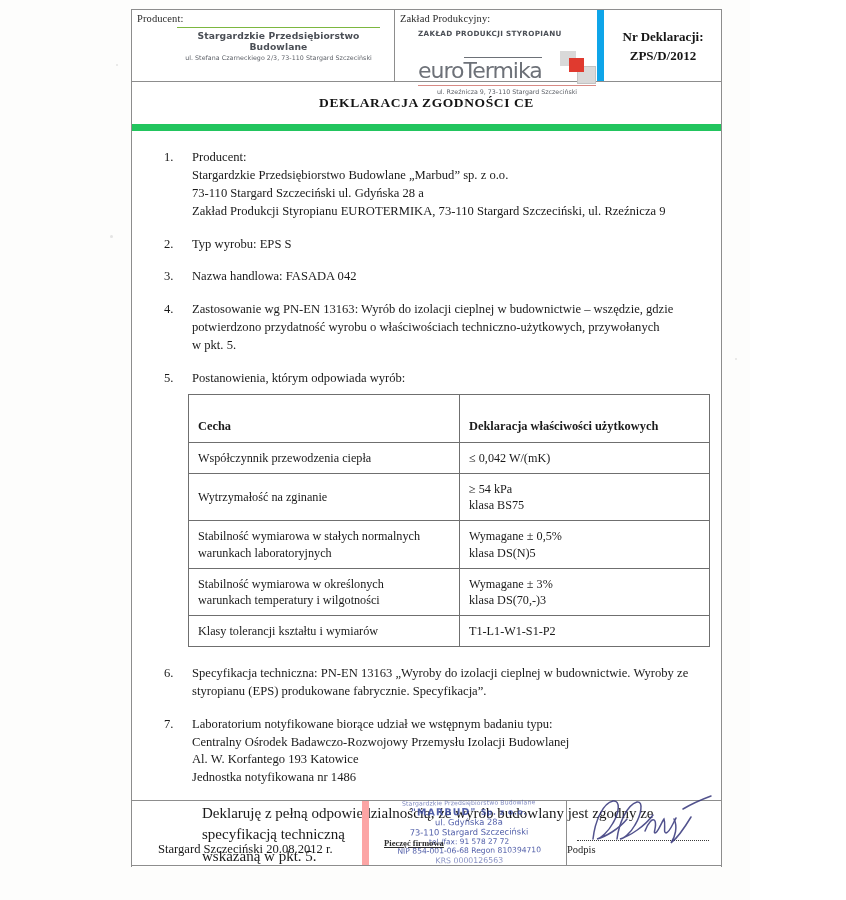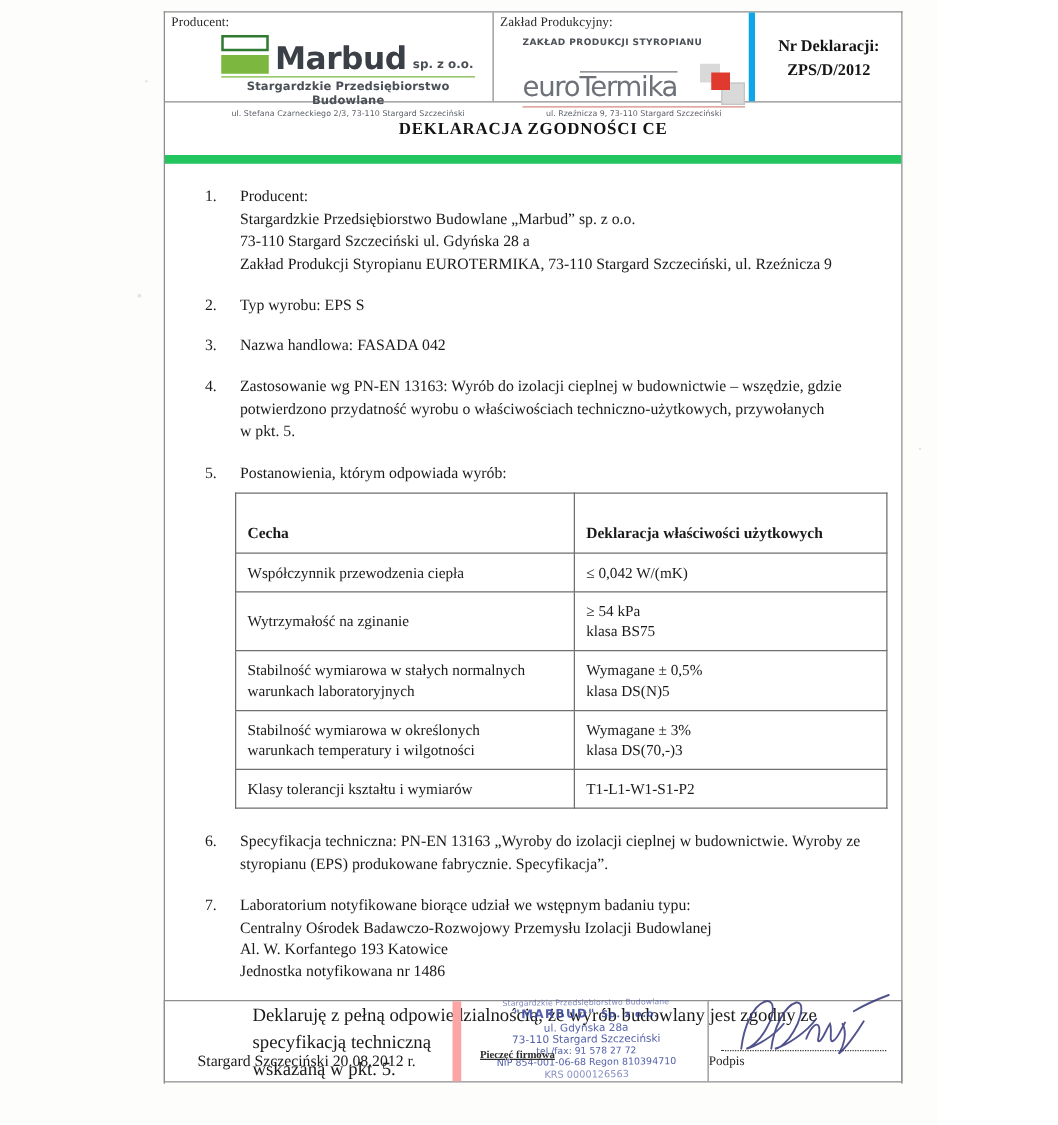--- a/index.html
+++ b/index.html
@@ -42,21 +42,21 @@
     border-bottom: 1px solid #8d8d8d;
     height: 72px;
     box-sizing: border-box;
   }
   .hdr-cell {
     box-sizing: border-box;
     position: relative;
     padding: 3px 4px 0 5px;
   }
   .hdr-cell.producent { width: 263px; border-right: 1px solid #8d8d8d; }
-  .hdr-cell.zaklad    { width: 209px; border-right: 5px solid #0ea5e9; }
+  .hdr-cell.zaklad    { width: 209px; border-right: 7px solid #0ea5e9; }
   .hdr-cell.nr        { width: 117px; display:flex; align-items:center; justify-content:center; }
 
   .hdr-label {
     font-size: 10.5px;
     color: #2a2a2a;
     line-height: 1.1;
     letter-spacing: 0.1px;
   }
 
   
@@ -398,28 +398,20 @@
   <div class="speck" style="left:398px;top:233px;width:2px;height:2px;"></div>
   <div class="speck" style="left:735px;top:358px;width:2px;height:2px;"></div>
 
   <div class="doc-frame">
 
     <div class="header-band">
 
       <div class="hdr-cell producent">
         <div class="hdr-label">Producent:</div>
         <div class="marbud-wrap">
-          <div class="marbud-top">
-            <div class="marbud-mark">
-              <div class="mark-outline"></div>
-              <div class="mark-solid"></div>
-            </div>
-            <div class="marbud-name">Marbud</div>
-            <div class="marbud-sp">sp. z o.o.</div>
-          </div>
           <div class="marbud-rule"></div>
           <div class="marbud-sub1">Stargardzkie Przedsiębiorstwo Budowlane</div>
           <div class="marbud-sub2">ul. Stefana Czarneckiego 2/3, 73-110 Stargard Szczeciński</div>
         </div>
       </div>
 
       <div class="hdr-cell zaklad">
         <div class="hdr-label">Zakład Produkcyjny:</div>
         <div class="et-wrap">
           <div class="et-caption">ZAKŁAD PRODUKCJI STYROPIANU</div>

